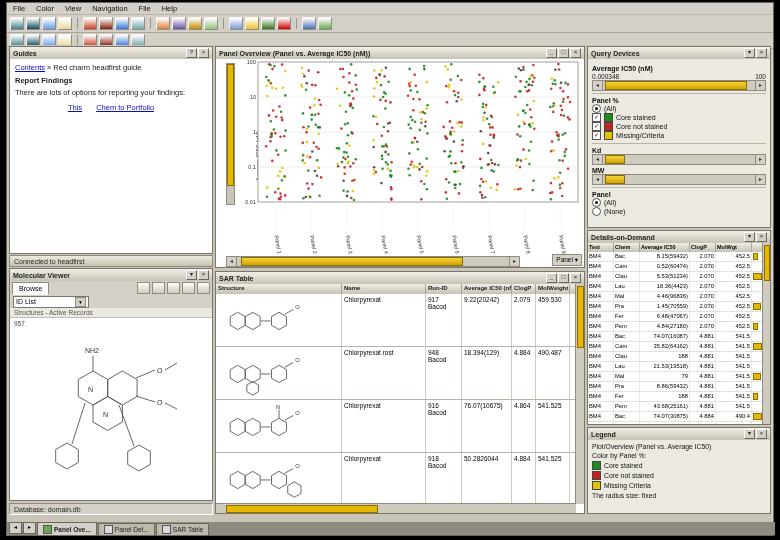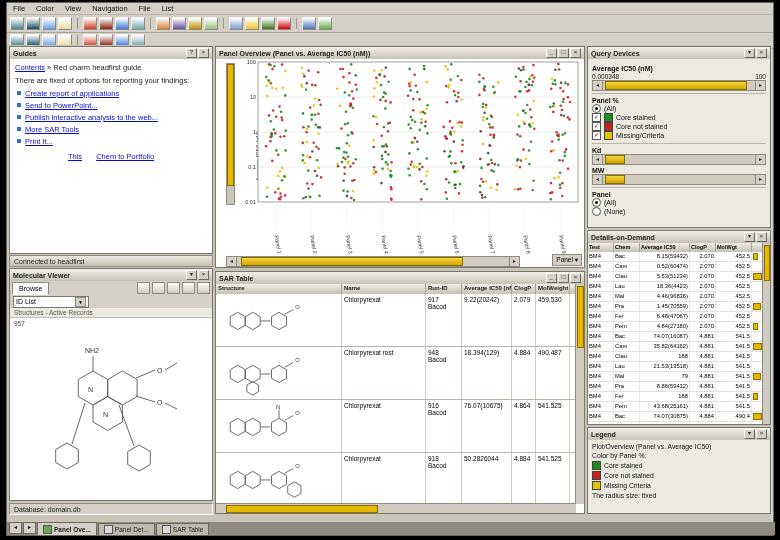--- a/index.html
+++ b/index.html
@@ -120,21 +120,21 @@
 
 <div class="window">
 
 
   <div class="menubar" id="menubar">
       <span class="menu-item">File</span>
       <span class="menu-item">Color</span>
       <span class="menu-item">View</span>
       <span class="menu-item">Navigation</span>
       <span class="menu-item">File</span>
-      <span class="menu-item">List</span>
+      <span class="menu-item">Help</span>
     </div>
   <div class="toolbar r1" id="toolbar1">
       <span class="ticon" style="background: linear-gradient(rgb(255, 255, 255), rgb(69, 129, 142));"></span>
       <span class="ticon" style="background: linear-gradient(rgb(255, 255, 255), rgb(19, 79, 92));"></span>
       <span class="ticon" style="background: linear-gradient(rgb(255, 255, 255), rgb(109, 158, 235));"></span>
       <span class="ticon" style="background: linear-gradient(rgb(255, 255, 255), rgb(232, 217, 160));"></span>
       <span class="tsep"></span>
       <span class="ticon" style="background: linear-gradient(rgb(255, 255, 255), rgb(204, 65, 37));"></span>
       <span class="ticon" style="background: linear-gradient(rgb(255, 255, 255), rgb(133, 32, 12));"></span>
       <span class="ticon" style="background: linear-gradient(rgb(255, 255, 255), rgb(60, 120, 216));"></span>
@@ -171,28 +171,22 @@
       <div class="panel-hdr">
         <span>Guides</span>
           <span class="sp"></span>
         <span class="phbtn">?</span>
         <span class="phbtn">×</span>
       </div>
       <div class="guides-body">
         <div class="g-bread">
           <a href="#">Contents</a><span> » Red charm headfirst guide</span>
         </div>
-        <div>There are fixed of options for reporting your findings:</div>
-        <ul class="g-links" id="guide-links">
-            <li><a href="#">Create report of applications</a></li>
-            <li><a href="#">Send to PowerPoint...</a></li>
-            <li><a href="#">Publish interactive analysis to the web...</a></li>
-            <li><a href="#">More SAR Tools</a></li>
-            <li><a href="#">Print It...</a></li>
-          </ul>
+        <div class="g-head">Report Findings</div>
+        <div>There are lots of options for reporting your findings:</div>
         <div class="g-back">
           <a href="#">This</a>
           <a href="#">Chem to Portfolio</a>
         </div>
       </div>
     </div>
 
     <div class="bar" style="left:2px;top:210px;width:204px;height:12px;">
       <span>Connected to headfirst</span>
     </div>

